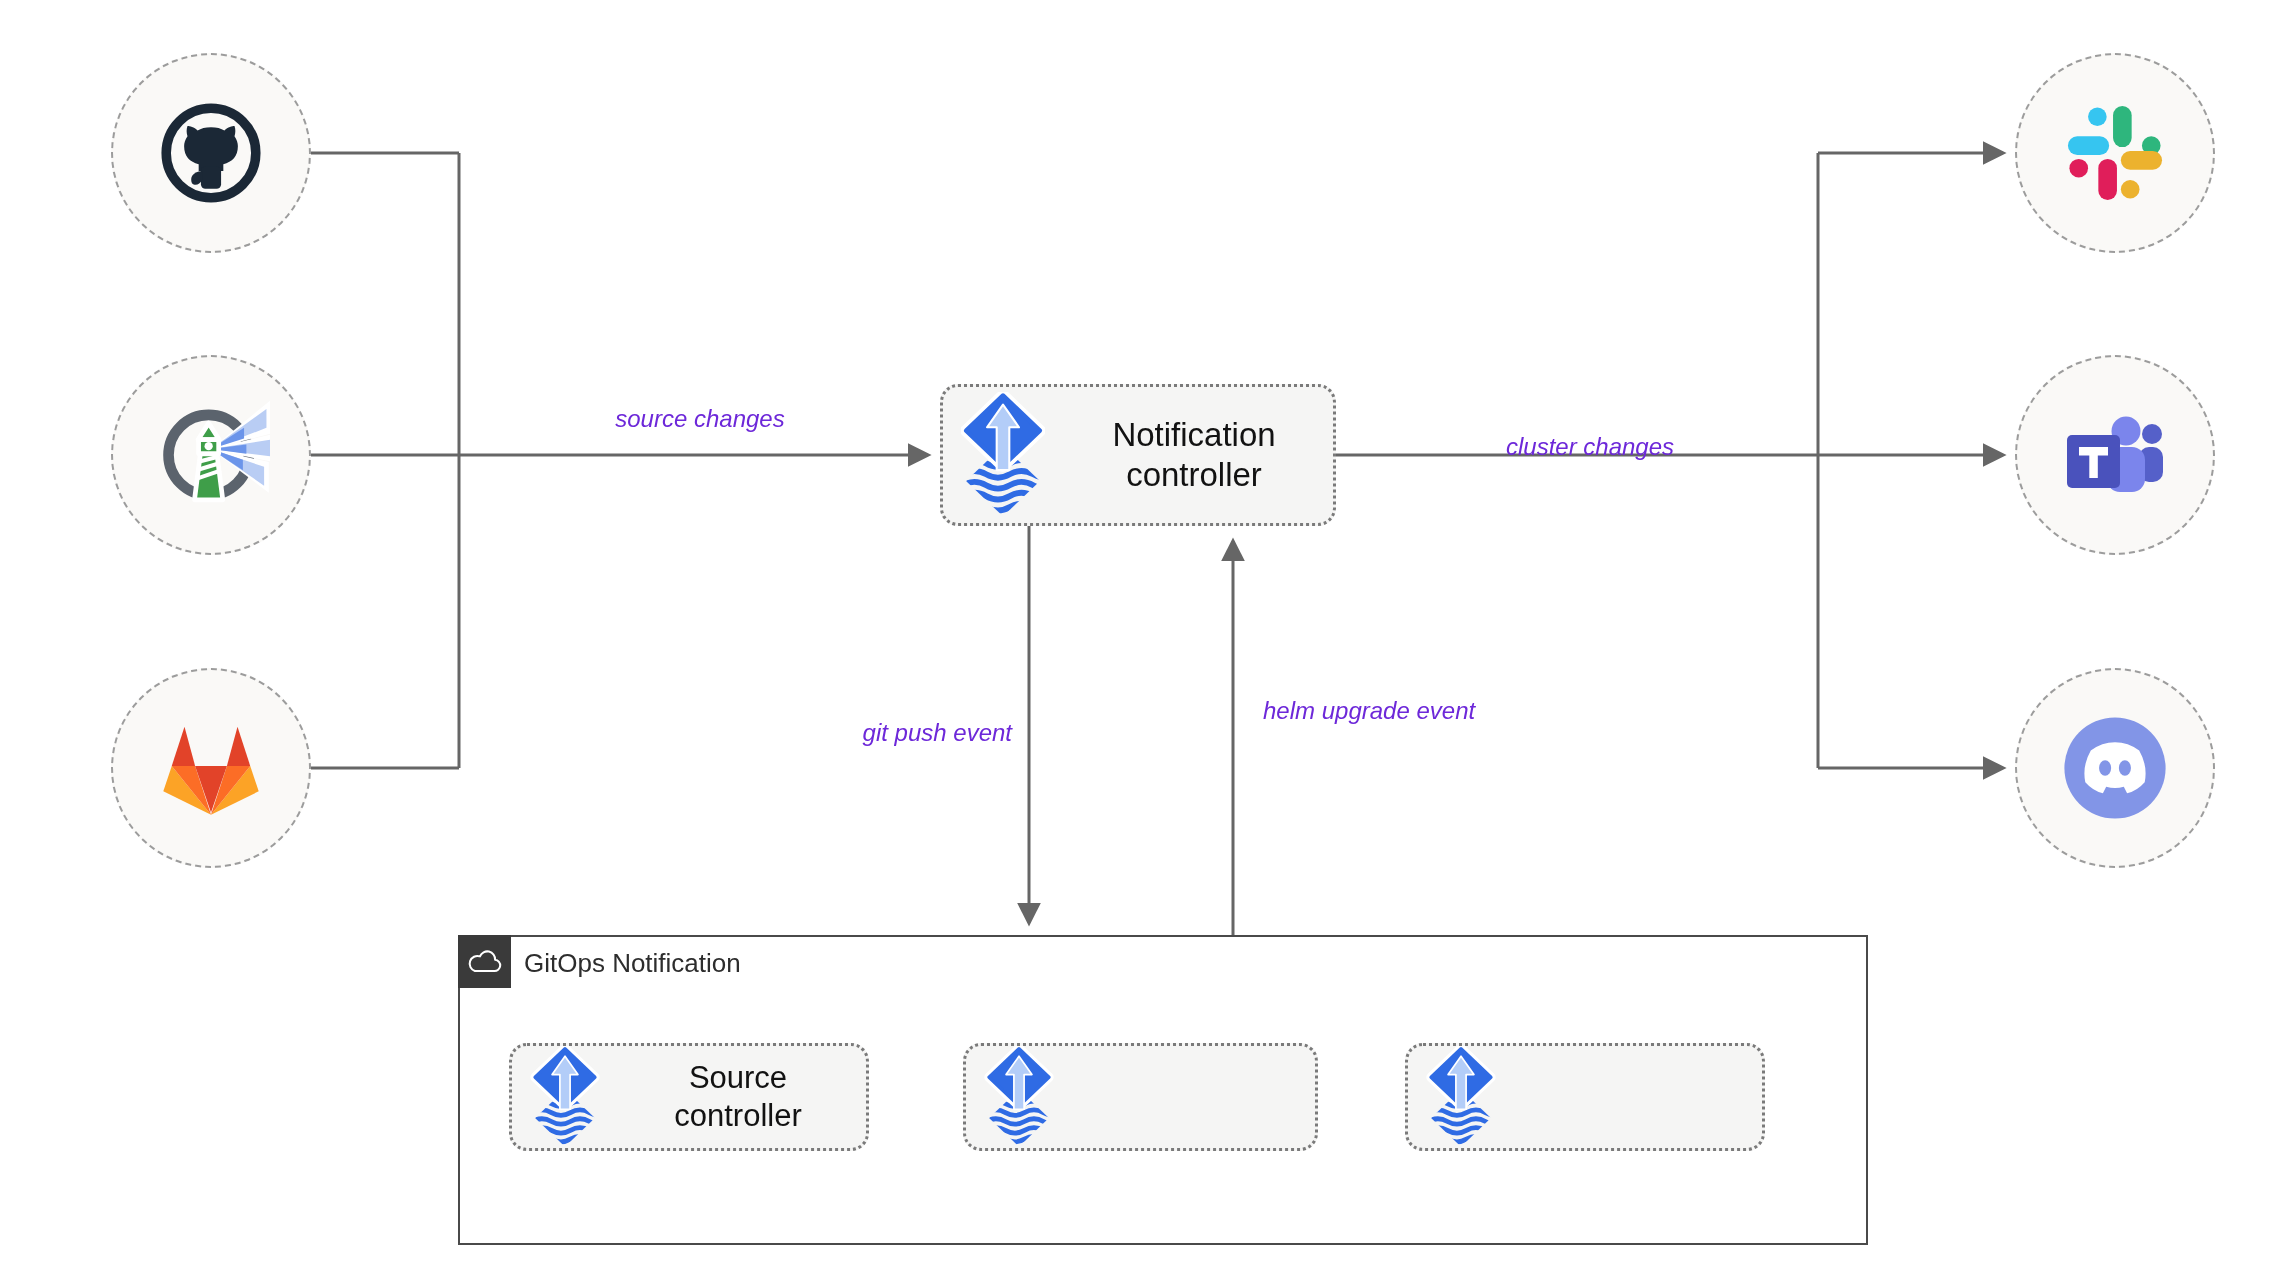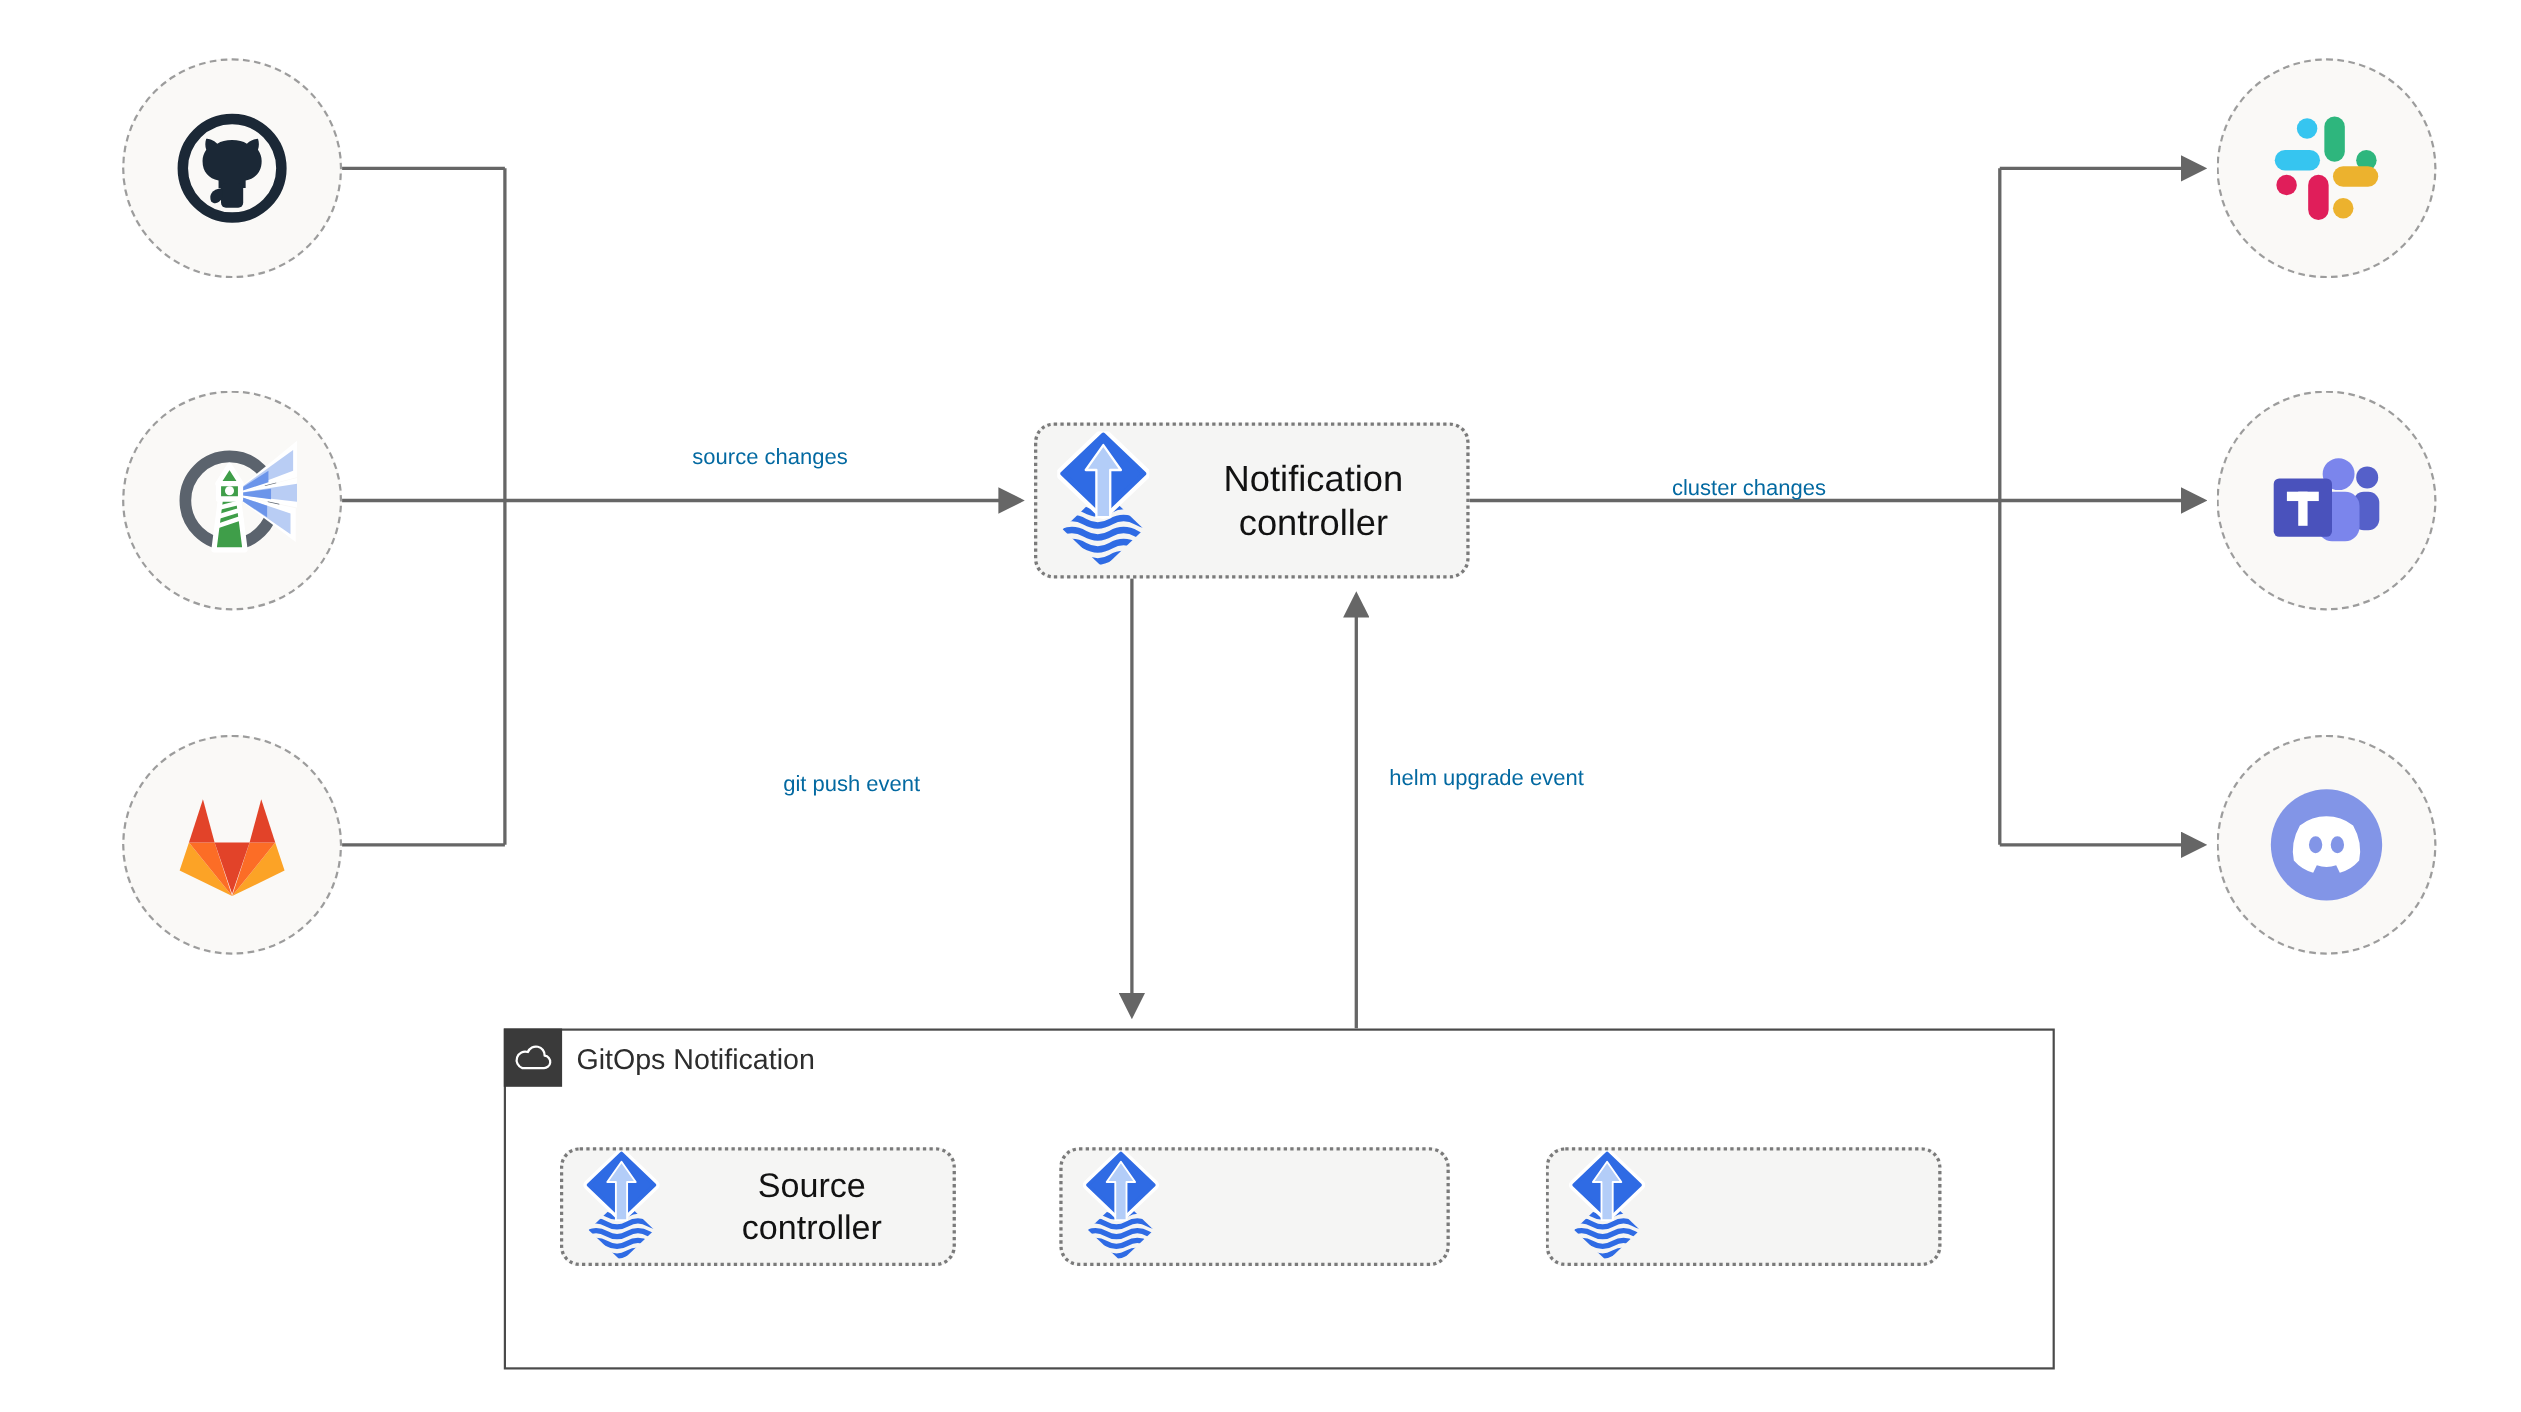--- a/index.html
+++ b/index.html
@@ -16,21 +16,21 @@
     position:absolute;background:#f5f5f4;border:3px dotted #7a7a7a;border-radius:18px;
     box-sizing:border-box;display:flex;align-items:center;padding-left:18px;gap:20px;
   }
   .ctrl-label{
     flex:1;text-align:center;color:#121212;line-height:1.22;
     padding-right:10px;
   }
   .big-label{font-size:33px;}
   .small-label{font-size:31px;}
   .edge-label{
-    position:absolute;font-size:20px;color:#0369a1;white-space:nowrap;
+    position:absolute;font-size:24px;color:#6d28d9;white-space:nowrap;font-style:italic;
   }
   #gitops-box{
     position:absolute;left:458px;top:935px;width:1410px;height:310px;
     border:2px solid #4a4a4a;box-sizing:border-box;background:#ffffff;
   }
   #gitops-corner{
     position:absolute;left:458px;top:935px;width:53px;height:53px;background:#3a3a3a;
     display:flex;align-items:center;justify-content:center;
   }
   #gitops-title{
@@ -197,21 +197,21 @@
     </svg>
 </div>
 <div class="circle-node" style="left:2015px;top:668px;">
   <svg width="110" height="110">
       <use href="#discord-icon"></use>
     </svg>
 </div>
 
 <div class="edge-label" style="left:480px;top:405px;width:440px;text-align:center;">source changes</div>
 <div class="edge-label" style="left:1370px;top:405px;width:440px;text-align:center;margin-top:28px;">cluster changes</div>
-<div class="edge-label" style="left:712px;top:702px;width:300px;text-align:left;">git push event</div>
+<div class="edge-label" style="left:712px;top:719px;width:300px;text-align:right;">git push event</div>
 <div class="edge-label" style="left:1263px;top:697px;width:420px;text-align:left;">helm upgrade event</div>
 
 <div id="gitops-box"></div>
 <div id="gitops-corner">
   <svg width="36" height="26">
       <use href="#cloud-icon"></use>
     </svg>
 </div>
 <div id="gitops-title">GitOps Notification</div>
 

